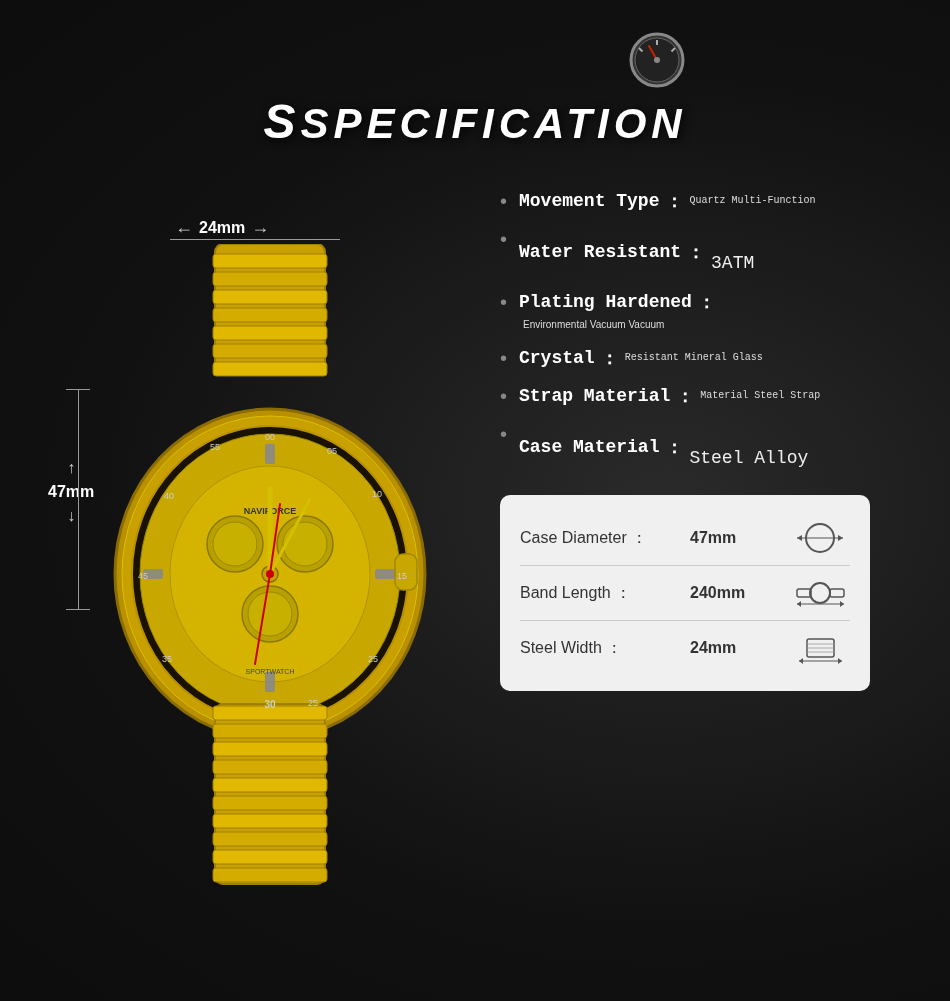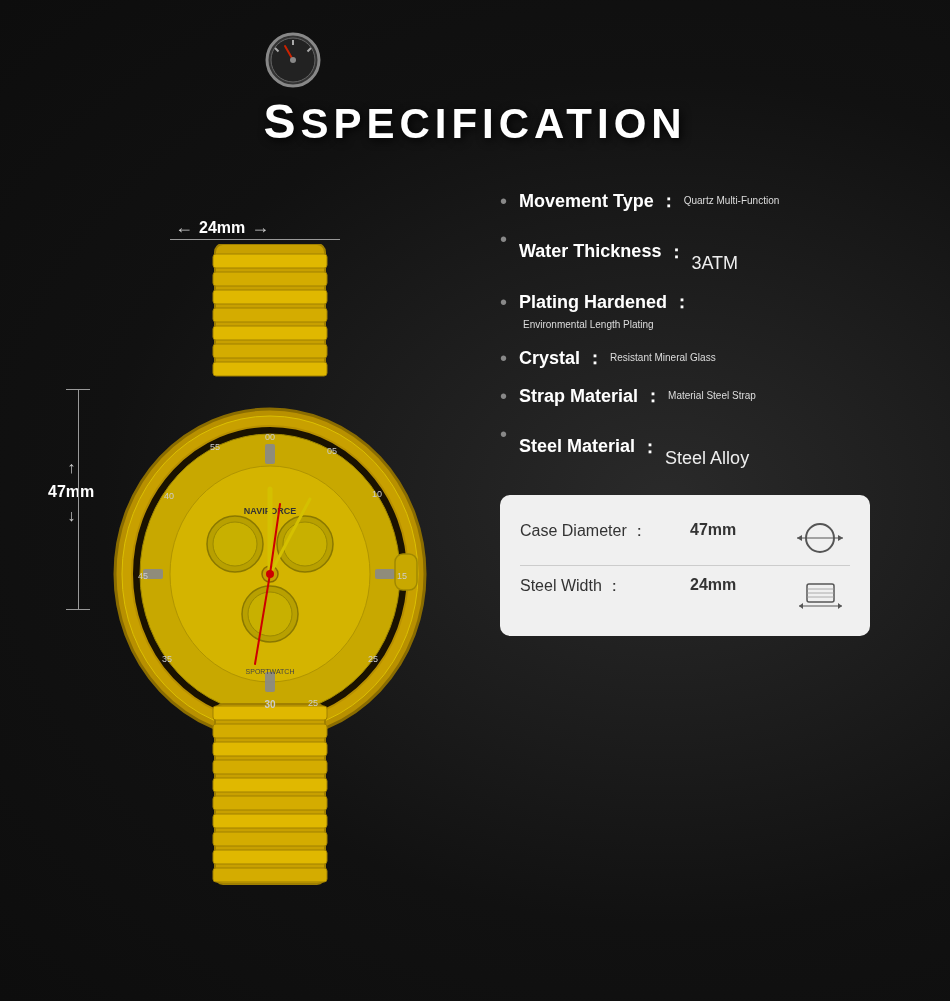--- a/index.html
+++ b/index.html
@@ -23,21 +23,22 @@
     .header {
       position: relative;
       text-align: center;
       padding-top: 30px;
       padding-bottom: 20px;
     }
 
     .header-inner {
       display: inline-flex;
       flex-direction: column;
-      align-items: flex-start;
+      align-items: flex-end;
+      font-style: italic;
     }
 
     .gauge-icon {
       width: 60px;
       height: 60px;
       margin-bottom: 4px;
     }
 
     .spec-list {
       list-style: none;
@@ -77,33 +78,34 @@
     }
     .spec-item-content {
       display: flex;
       flex-direction: column;
     }
     .spec-inline {
       display: flex;
       align-items: center;
       gap: 6px;
       flex-wrap: wrap;
+      font-family: Liberation Mono, monospace;
     }
 
     
     .dim-box {
       background: #f0f0f0;
       border-radius: 10px;
       padding: 16px 20px;
       margin-top: 20px;
       width: 370px;
     }
     .dim-row {
       display: flex;
-      align-items: flex-start;
+      align-items: center;
       justify-content: space-between;
       padding: 10px 0;
       border-bottom: 1px solid #ccc;
     }
     .dim-row:last-child {
       border-bottom: none;
     }
     .dim-label {
       font-size: 16px;
       color: #333;
@@ -261,36 +263,36 @@
             <span class="spec-colon">：</span>
             <span class="spec-val">Quartz Multi-Function</span>
           </div>
         </div>
       </li>
 
       <li>
         <span class="bullet">•</span>
         <div class="spec-item-content">
           <div class="spec-inline">
-            <span class="spec-key">Water Thickness</span>
+            <span class="spec-key">Water Resistant</span>
             <span class="spec-colon">：</span>
             <span class="spec-val large">3ATM</span>
           </div>
         </div>
       </li>
 
       <li>
         <span class="bullet">•</span>
         <div class="spec-item-content">
           <div class="spec-inline">
             <span class="spec-key">Plating Hardened</span>
             <span class="spec-colon">：</span>
           </div>
           <div style="padding-left:4px;">
-            <span class="spec-val">Environmental Length Plating</span>
+            <span class="spec-val">Environmental Vacuum Vacuum</span>
           </div>
         </div>
       </li>
 
       <li>
         <span class="bullet">•</span>
         <div class="spec-item-content">
           <div class="spec-inline">
             <span class="spec-key">Crystal</span>
             <span class="spec-colon">：</span>
@@ -307,21 +309,21 @@
             <span class="spec-colon">：</span>
             <span class="spec-val">Material Steel Strap</span>
           </div>
         </div>
       </li>
 
       <li>
         <span class="bullet">•</span>
         <div class="spec-item-content">
           <div class="spec-inline">
-            <span class="spec-key">Steel Material</span>
+            <span class="spec-key">Case Material</span>
             <span class="spec-colon">：</span>
             <span class="spec-val large">Steel Alloy</span>
           </div>
         </div>
       </li>
     </ul>
 
     <div class="dim-box" style="margin-top:24px;">
 
       <div class="dim-row">
@@ -331,20 +333,34 @@
           <svg width="55" height="34" viewBox="0 0 55 34">
             <circle cx="27" cy="17" r="14" fill="none" stroke="#555" stroke-width="2"></circle>
             <line x1="4" y1="17" x2="50" y2="17" stroke="#555" stroke-width="1"></line>
             <polygon points="4,17 9,14 9,20" fill="#555"></polygon>
             <polygon points="50,17 45,14 45,20" fill="#555"></polygon>
           </svg>
         </div>
       </div>
 
 
+      <div class="dim-row">
+        <span class="dim-label">Band Length ：</span>
+        <span class="dim-value">240mm</span>
+        <div class="dim-icon">
+          <svg width="55" height="34" viewBox="0 0 55 34">
+            <circle cx="27" cy="17" r="10" fill="none" stroke="#555" stroke-width="2"></circle>
+            <rect x="4" y="13" width="14" height="8" rx="2" fill="none" stroke="#555" stroke-width="1.5"></rect>
+            <rect x="37" y="13" width="14" height="8" rx="2" fill="none" stroke="#555" stroke-width="1.5"></rect>
+            <line x1="4" y1="28" x2="51" y2="28" stroke="#555" stroke-width="1"></line>
+            <polygon points="4,28 8,25 8,31" fill="#555"></polygon>
+            <polygon points="51,28 47,25 47,31" fill="#555"></polygon>
+          </svg>
+        </div>
+      </div>
 
       <div class="dim-row">
         <span class="dim-label">Steel Width ：</span>
         <span class="dim-value">24mm</span>
         <div class="dim-icon">
           <svg width="55" height="34" viewBox="0 0 55 34">
 
             <rect x="14" y="8" width="27" height="18" rx="2" fill="none" stroke="#555" stroke-width="1.5"></rect>
 
             <line x1="14" y1="13" x2="41" y2="13" stroke="#999" stroke-width="0.8"></line>

